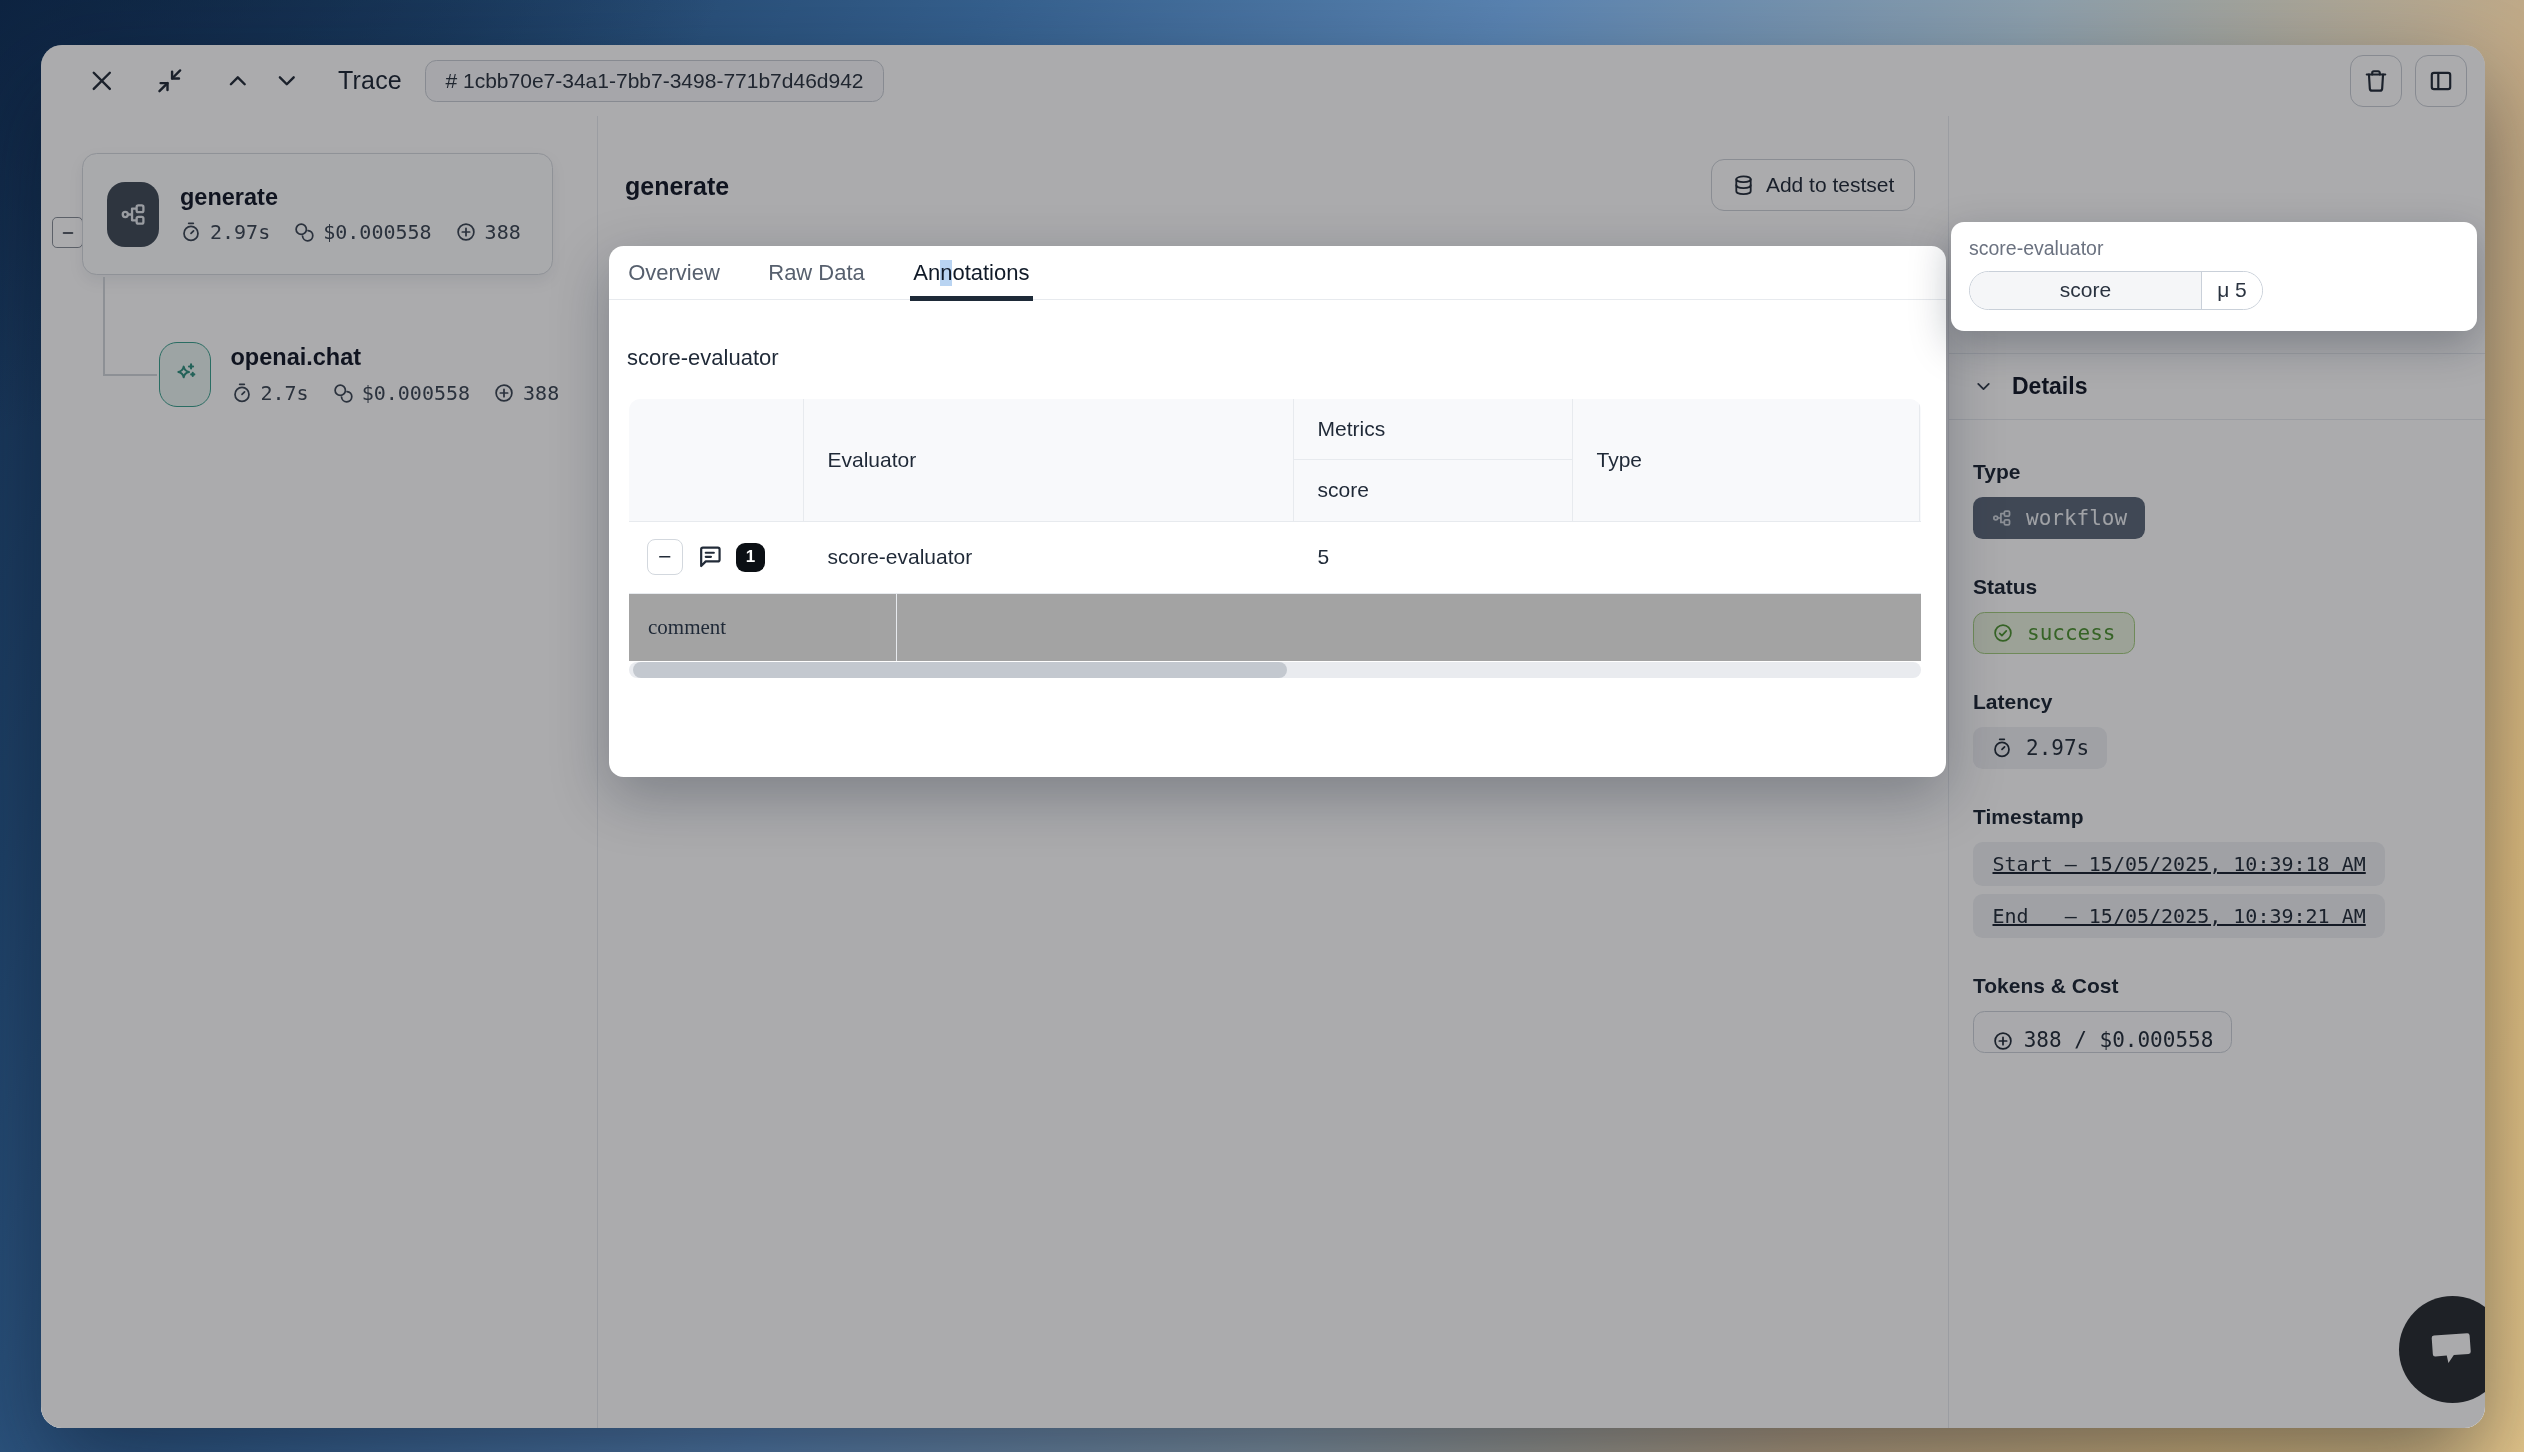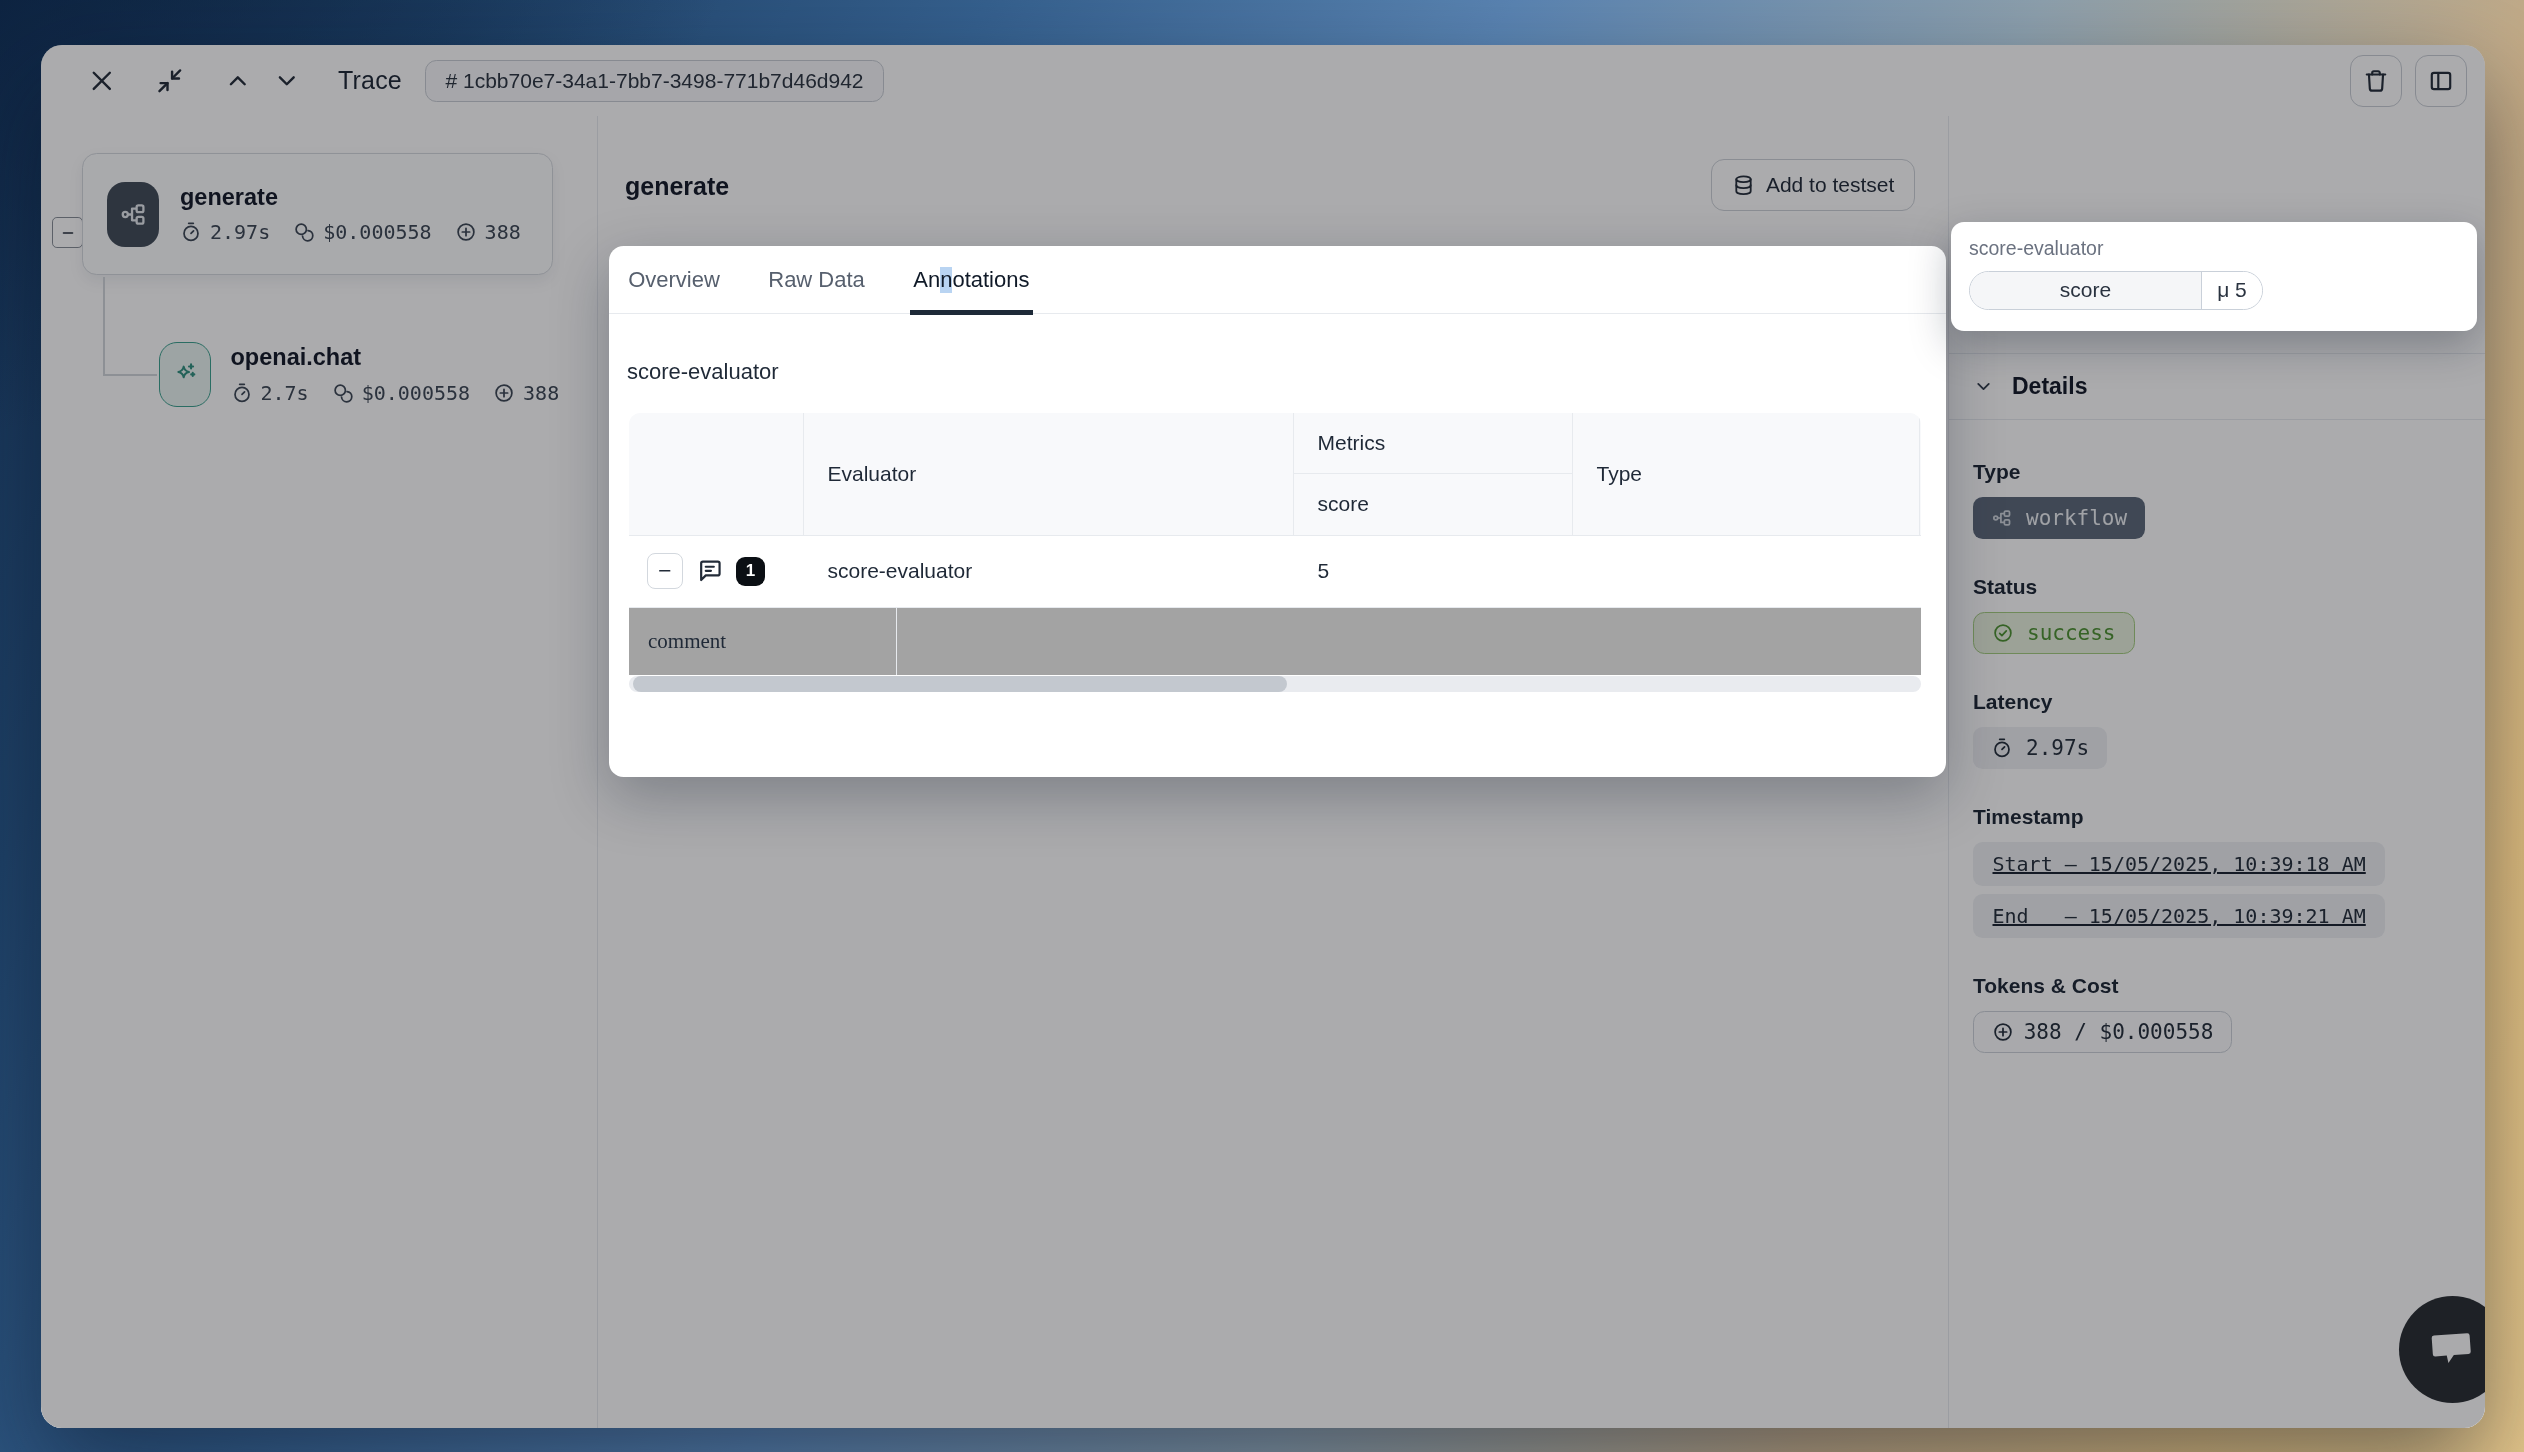--- a/index.html
+++ b/index.html
@@ -62,21 +62,21 @@
   .add-btn { position:absolute; left:1670px; top:114px; height:52px; border:1.6px solid #ccd1d7; border-radius:13px;
     background:#fff; display:flex; align-items:center; gap:11.4px; padding:0 19.5px; font-size:21px; color:#1f2937; cursor:pointer; }
   .add-btn svg { width:23px; height:23px; color:#222b38; }
 
   
   .dim { position:absolute; inset:0; background:rgba(13,15,19,.35); z-index:50; }
 
   
   .spot-panel { position:absolute; left:568px; top:201px; width:1337px; height:531px; background:#fff;
     border-radius:14.6px; z-index:60; box-shadow:0 19.5px 57px rgba(10,20,40,.28); }
-  .tabs { height:68px; border-bottom:1.6px solid #e7eaee; display:flex; align-items:stretch; padding:0 16px; }
+  .tabs { height:54px; border-bottom:1.6px solid #e7eaee; display:flex; align-items:stretch; padding:0 16px; }
   .tab { position:relative; display:flex; align-items:center; padding:0 3.2px; margin-right:42px;
     font-size:22px; color:#57606e; cursor:pointer; }
   .tab.active { color:#101a28; }
   .tab.active::after { content:""; position:absolute; left:0; right:0; bottom:-1.6px; height:4.9px; background:#1e2a38; }
   .txt-sel { background:#b9d4f2; }
   .section-label { margin:45px 0 0 18px; font-size:22px; color:#1f2937; }
 
   .anno-table { margin:27.6px 0 0 19.5px; width:1292px; font-size:21px; color:#1f2937; }
   .t-head { display:grid; grid-template-columns:175px 490px 279px 347px; background:#f8f9fb;
     border-radius:11.4px 11.4px 0 0; height:123px; border-bottom:1.6px solid #e7eaee; overflow:hidden; }
@@ -112,21 +112,21 @@
   .badge { display:inline-flex; align-items:center; gap:13px; height:42px; padding:0 18px;
     border-radius:9.7px; font-size:21px; }
   .badge svg { width:22px; height:22px; }
   .badge-type { background:#5b6879; color:#eef1f4; }
   .badge-type svg { color:#cfd5dc; }
   .badge-status { background:#e8f2de; border:1.6px solid #a3cc7f; color:#4c9130; border-radius:11.4px; }
   .badge-gray { background:#eef0f3; color:#232d3a; }
   .badge-ts { background:#eef0f3; color:#232d3a; height:44px; border-radius:9.7px; padding:0 19.5px;
     font-size:20px; white-space:pre; display:flex; align-items:center; width:fit-content; }
   .ts-stack { display:flex; flex-direction:column; gap:8px;text-decoration:underline; }
-  .badge-tokens { background:#fcfcfd; border:1.6px solid #ccd2d9; color:#232d3a; border-radius:11.4px; gap:9.7px; }
+  .badge-tokens { background:#fcfcfd; border:1.6px solid #ccd2d9; color:#232d3a; border-radius:11.4px; gap:9.7px;align-items:flex-end; }
 
   
   .spot-card { position:absolute; left:1910px; top:177px; width:526px; height:109px; background:#fff;
     border-radius:13px; z-index:60; box-shadow:0 14.6px 41px rgba(10,20,40,.28); padding:14.6px 18px; }
   .spot-card-label { font-size:19.5px; color:#6b7280; }
   .score-pill { margin-top:11.4px; display:inline-flex; height:39px; border:1.6px solid #c9d0d9; border-radius:19.5px;
     overflow:hidden; cursor:pointer; }
   .score-pill .seg-name { width:232px; background:#f5f6f8; display:flex; align-items:center; justify-content:center;
     font-size:21px; color:#2a3340; border-right:1.6px solid #c9d0d9; }
   .score-pill .seg-mean { width:60px; background:#fff; display:flex; align-items:center; justify-content:center;

